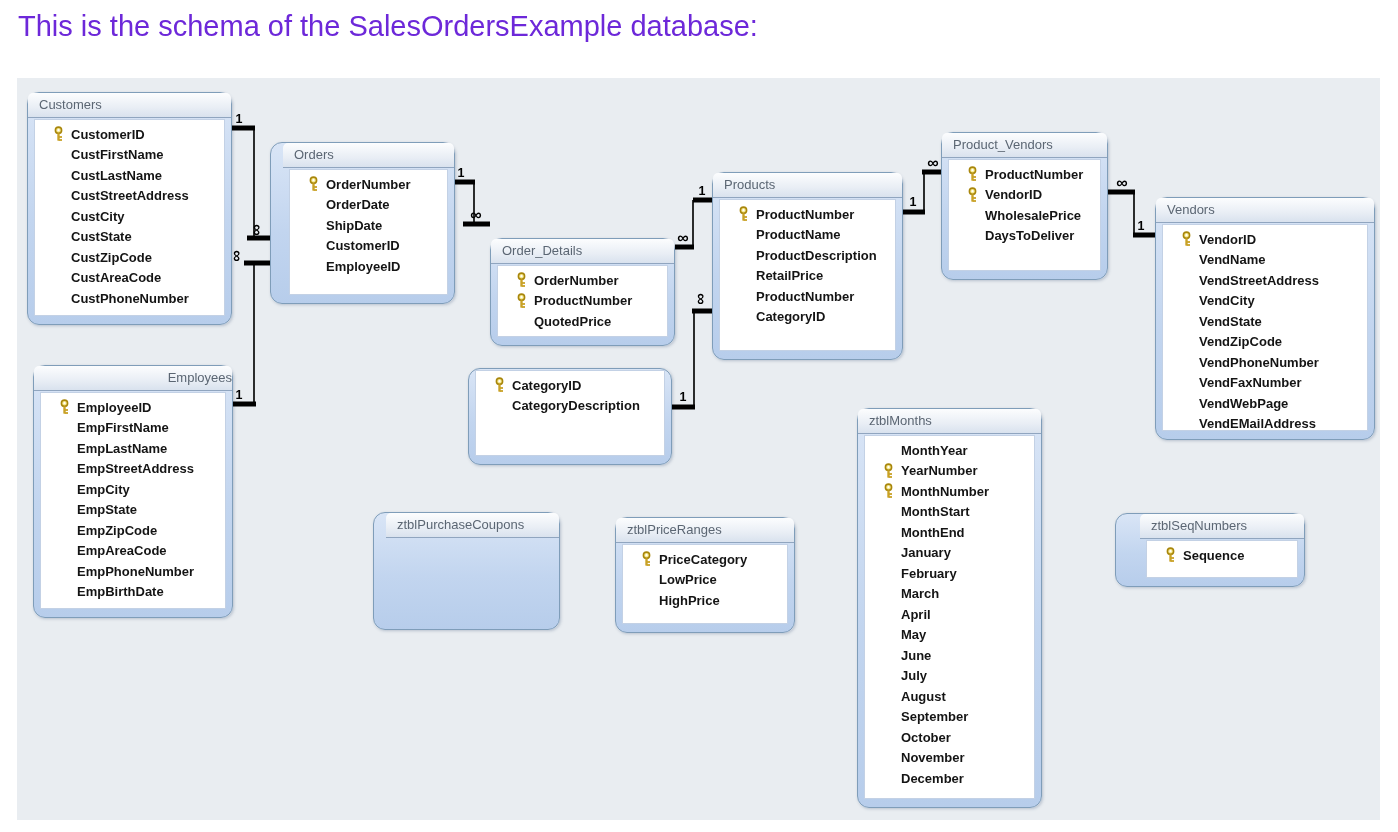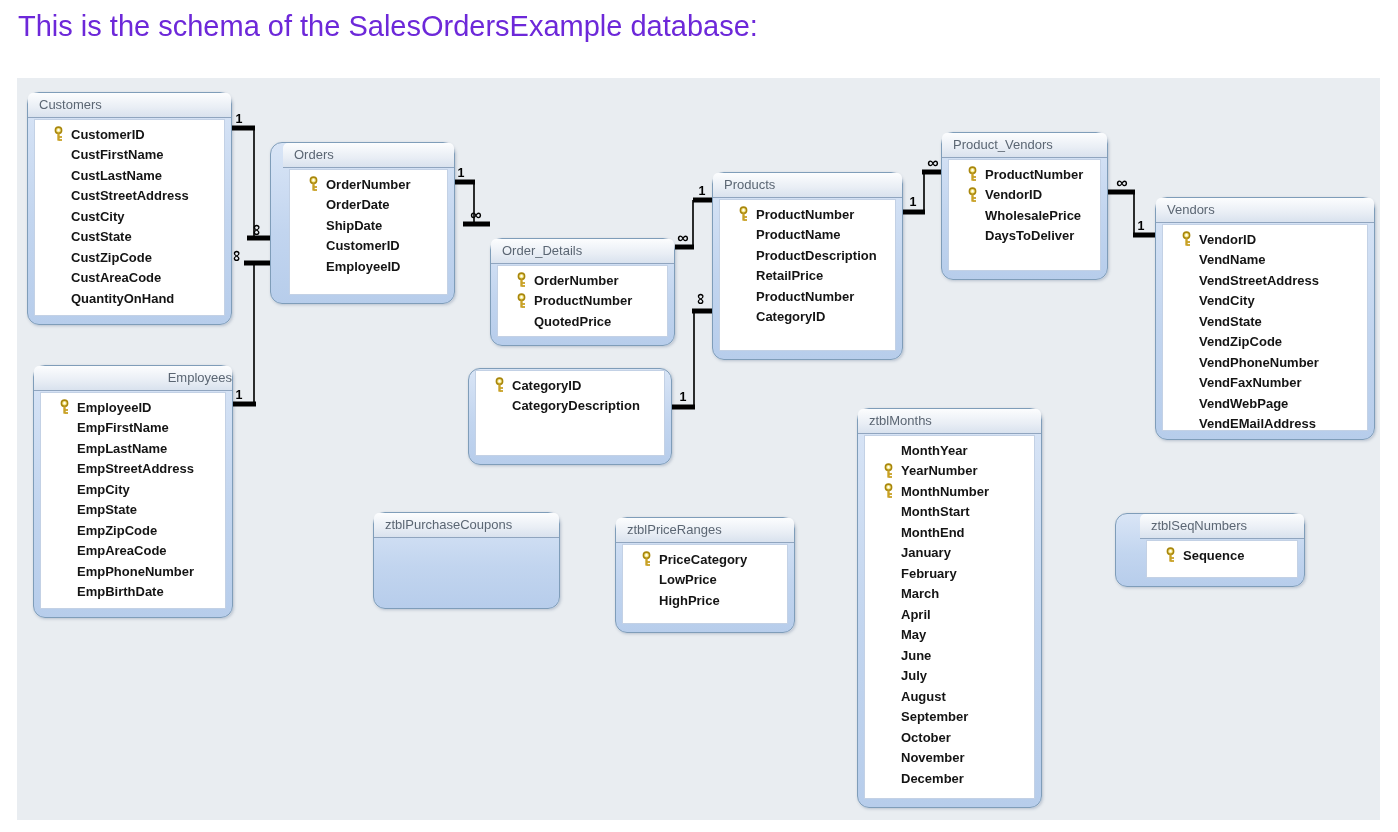--- a/index.html
+++ b/index.html
@@ -66,21 +66,21 @@
         <div class="field-row">
           <span class="field-icon"></span>
           <span class="field-name">CustZipCode</span>
         </div>
         <div class="field-row">
           <span class="field-icon"></span>
           <span class="field-name">CustAreaCode</span>
         </div>
         <div class="field-row">
           <span class="field-icon"></span>
-          <span class="field-name">QuantityOnHand</span>
+          <span class="field-name">CustPhoneNumber</span>
         </div>
       </div>
     </div>
     <div class="entity" style="left: 253px; top: 64px; width: 185px; height: 162px; padding-left: 12px;">
       <div class="entity-header">Orders</div>
       <div class="entity-body">
         <div class="field-row">
           <span class="field-icon">
             <svg width="13" height="16" viewBox="0 0 13 16">
               <circle cx="6.5" cy="4.2" r="3.1" fill="#f7e98c" stroke="#a8860b" stroke-width="1.6"></circle>
@@ -340,21 +340,21 @@
             </svg>
           </span>
           <span class="field-name">CategoryID</span>
         </div>
         <div class="field-row">
           <span class="field-icon"></span>
           <span class="field-name">CategoryDescription</span>
         </div>
       </div>
     </div>
-    <div class="entity" style="left: 356px; top: 434px; width: 187px; height: 97px;">
+    <div class="entity" style="left: 356px; top: 434px; width: 187px; height: 118px; padding-left: 12px;">
       <div class="entity-header">ztblPurchaseCoupons</div>
     </div>
     <div class="entity" style="left: 598px; top: 439px; width: 180px; height: 116px;">
       <div class="entity-header">ztblPriceRanges</div>
       <div class="entity-body">
         <div class="field-row">
           <span class="field-icon">
             <svg width="13" height="16" viewBox="0 0 13 16">
               <circle cx="6.5" cy="4.2" r="3.1" fill="#f7e98c" stroke="#a8860b" stroke-width="1.6"></circle>
               <circle cx="6.5" cy="4.2" r="1.1" fill="#fff" stroke="none"></circle>

